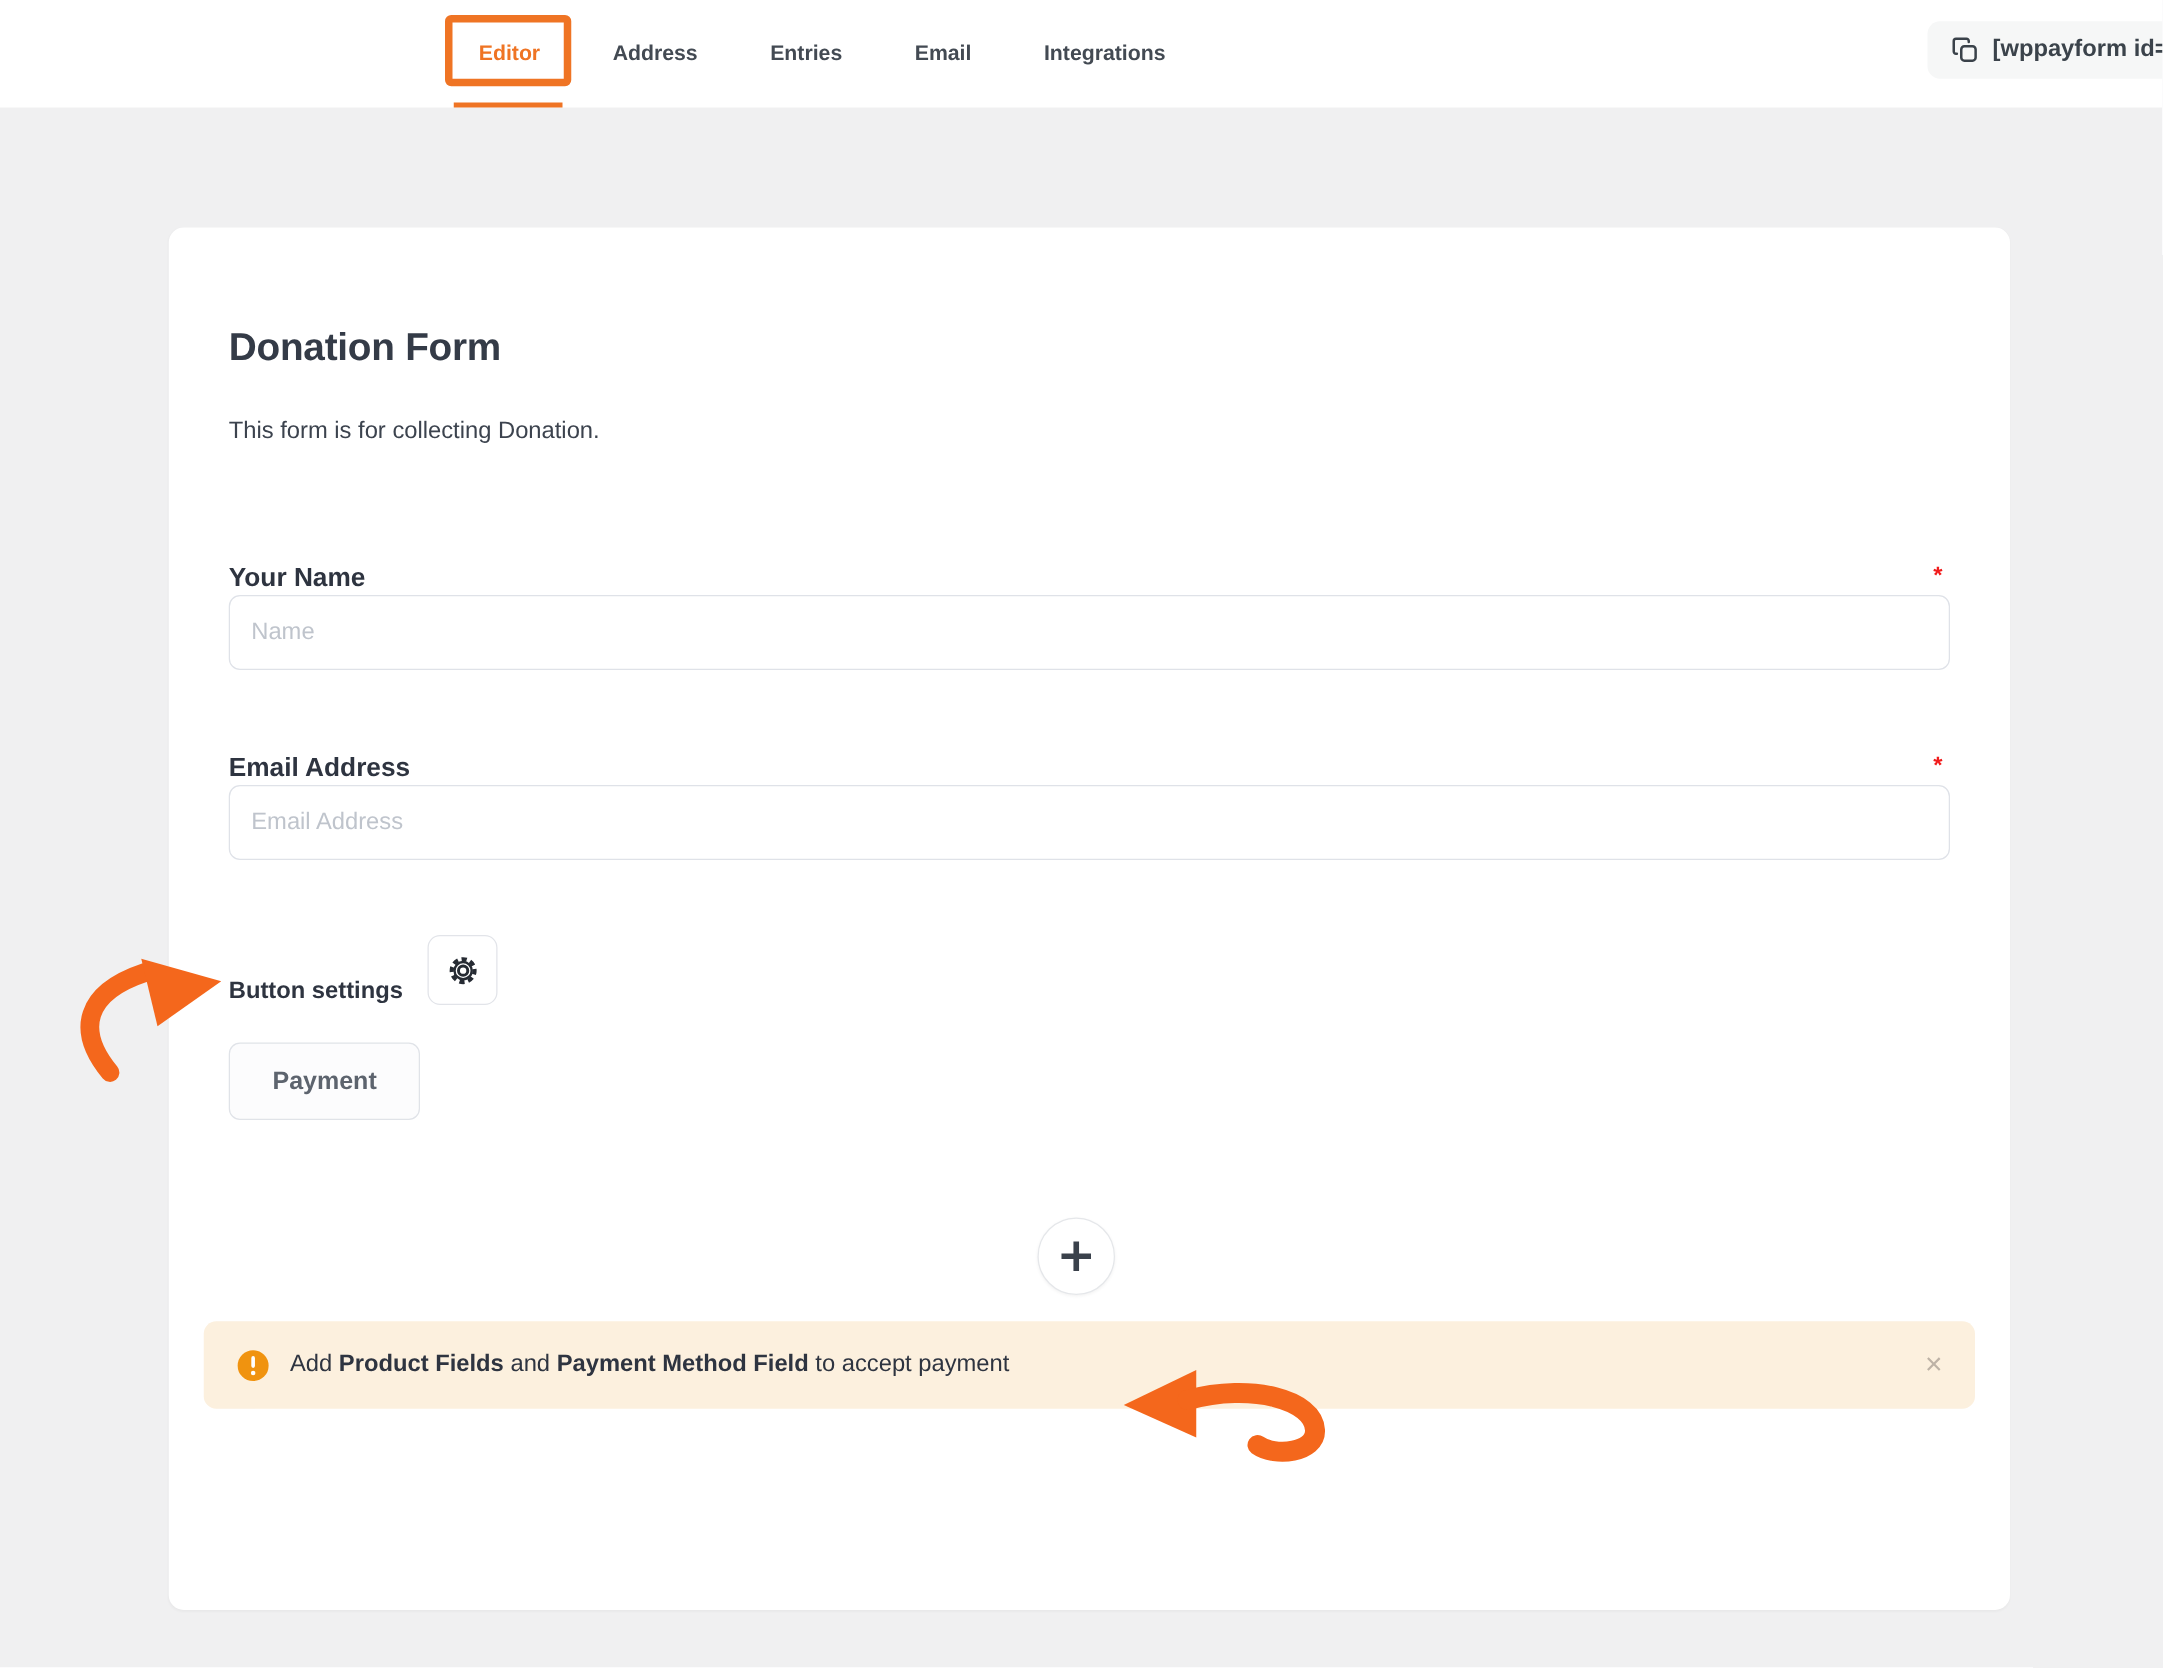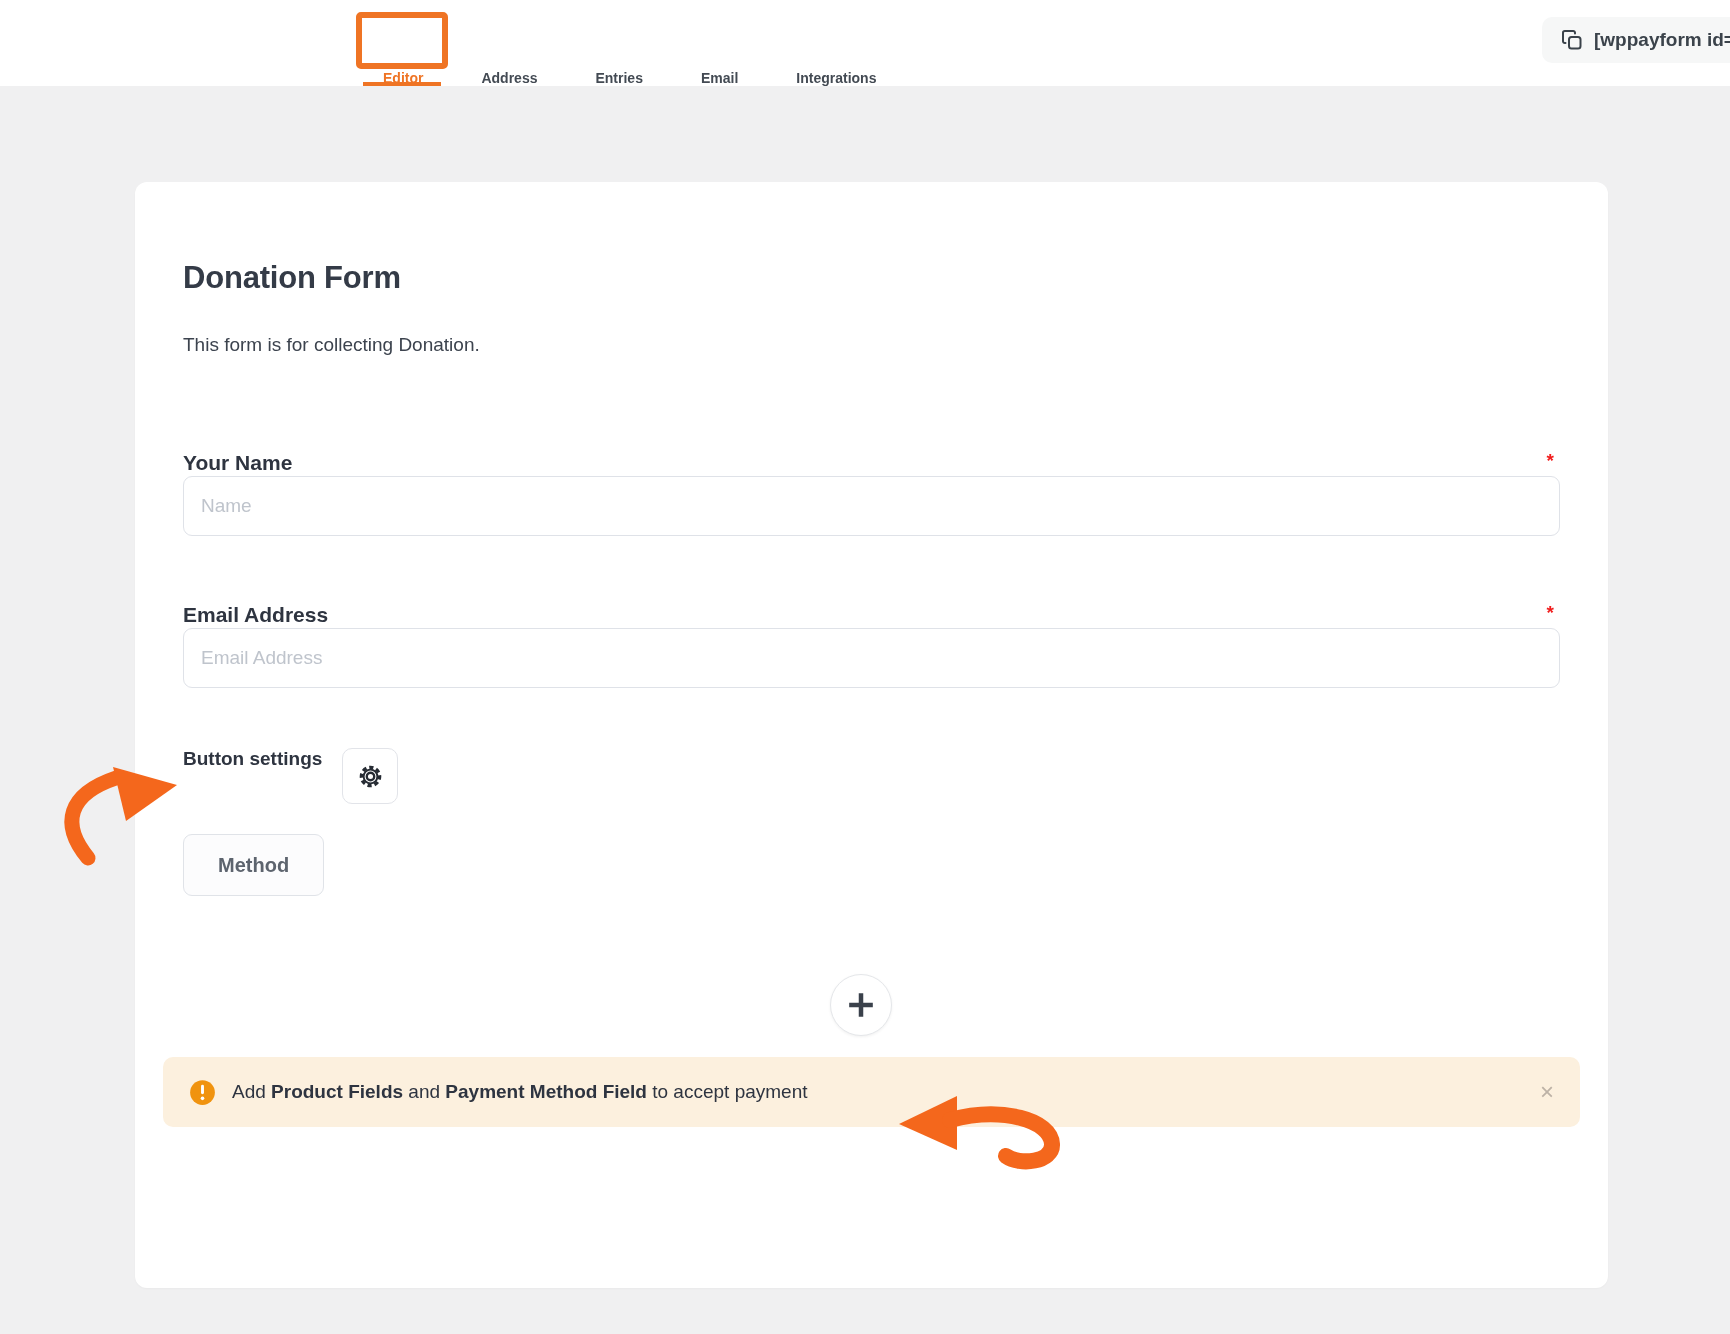--- a/index.html
+++ b/index.html
@@ -26,23 +26,23 @@
   .topnav{
     position:absolute;left:0;top:0;width:100%;height:86px;
     background:#ffffff;
   }
   .tabs{
     position:absolute;left:383px;top:0;height:86px;
     display:flex;gap:58px;align-items:stretch;
   }
   .tab{
     position:relative;
-    display:flex;align-items:flex-end;
+    display:flex;align-items:center;
     height:86px;
-    font-size:14px;font-weight:600;color:#434a53;
+    font-size:17px;font-weight:600;color:#434a53;
     cursor:pointer;white-space:nowrap;
   }
   .tab.active{color:var(--accent);}
   .tab-underline{
     position:absolute;left:-20px;right:-18px;bottom:0;height:4px;
     background:var(--accent);
   }
   .annot-box{
     position:absolute;left:-27px;right:-25px;top:12px;bottom:17px;
     border:6px solid var(--accent);
@@ -92,21 +92,21 @@
     margin-top:60px;height:62px;
     background:#f7f7f8;
     border:1px solid #d9dce1;border-radius:5px;
     box-shadow:0 2px 3px rgba(70,70,70,.18);
     line-height:60px;padding:0 17px;
     font-size:19px;color:#5a6069;
     cursor:text;
   }
   .btn-settings-row{
     margin-top:60px;height:56px;
-    display:flex;align-items:flex-start;gap:20px;
+    display:flex;align-items:flex-end;gap:20px;
   }
   .btn-settings-label{font-size:19px;font-weight:700;color:#2e3440;}
   .gear-btn{
     width:56px;height:56px;background:#fff;
     border:1px solid #e2e4e9;border-radius:10px;
     display:flex;align-items:center;justify-content:center;
     cursor:pointer;
   }
   .submit-btn{
     margin-top:30px;height:62px;padding:0 34px;
@@ -202,21 +202,21 @@
           <svg viewBox="0 0 24 24" width="27" height="27" fill="none" stroke="#262b33">
             <circle cx="12" cy="12" r="8.1" stroke-width="3" stroke-dasharray="3.7 2.6" stroke-dashoffset="1"></circle>
             <circle cx="12" cy="12" r="6.1" stroke-width="1.7"></circle>
             <circle cx="12" cy="12" r="3.3" stroke-width="2.1"></circle>
           </svg>
         </span>
       </button>
     </div>
 
     
-    <button class="submit-btn">Method</button>
+    <button class="submit-btn">Payment</button>
 
     
     <div class="plus-wrap">
       <button class="plus-btn">
         <span style="display:flex;">
           <svg viewBox="0 0 32 32" width="36" height="36">
             <path d="M16 5.5v21M5.5 16h21" stroke="#3a414b" stroke-width="4" stroke-linecap="butt"></path>
           </svg>
         </span>
       </button>

